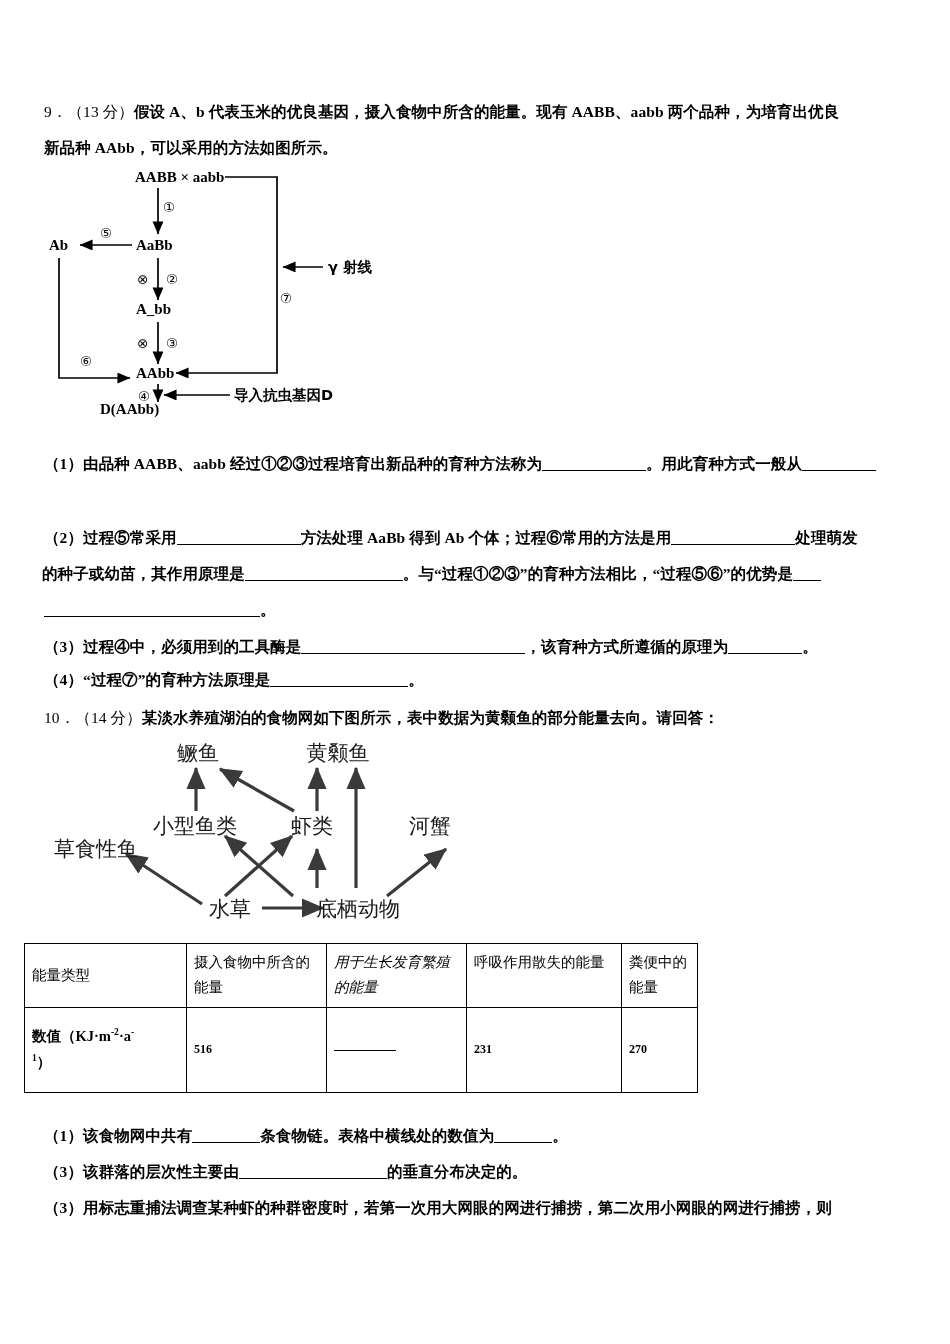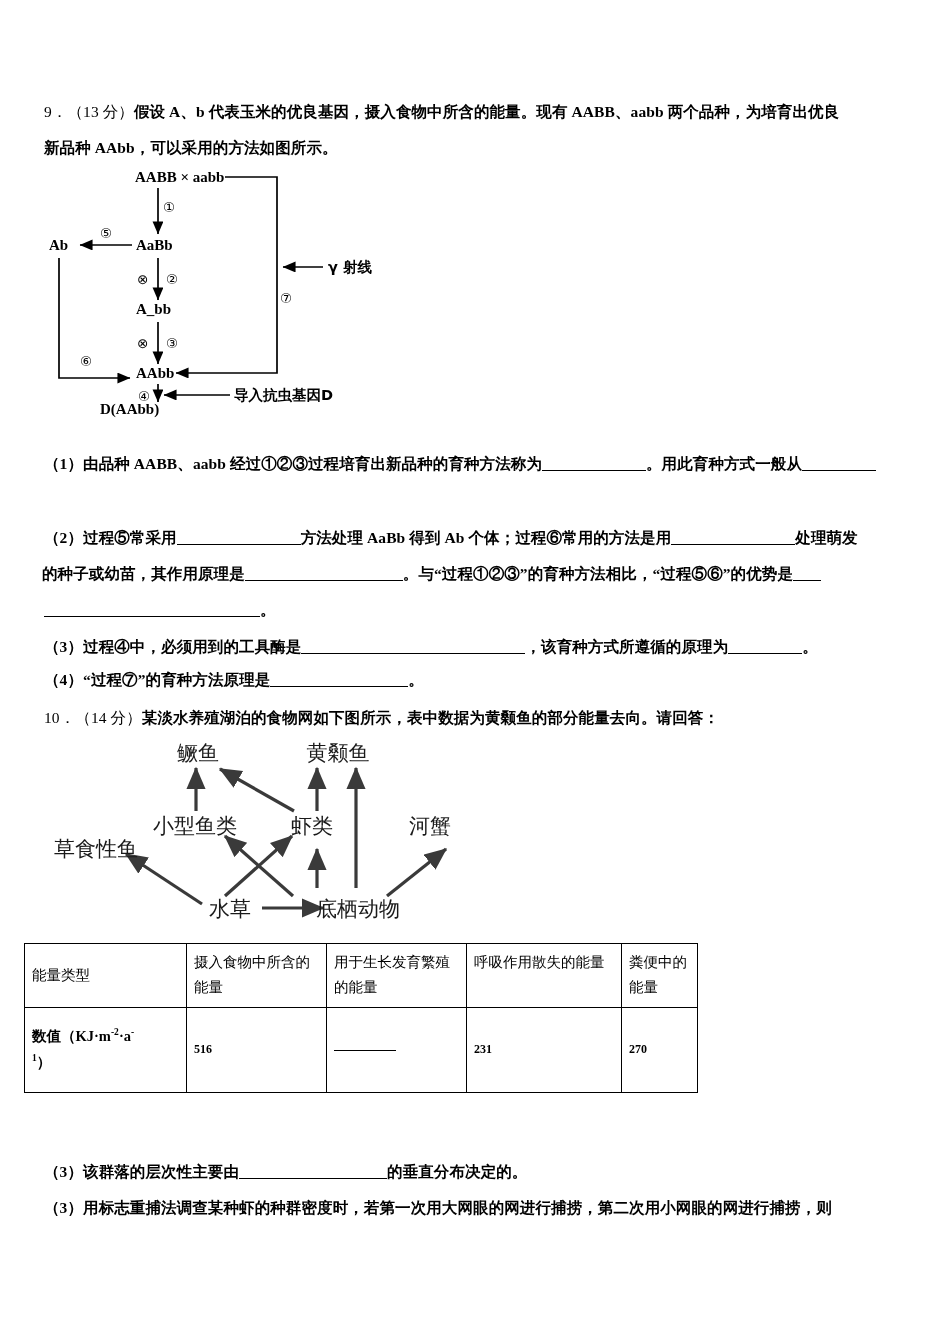--- a/index.html
+++ b/index.html
@@ -190,38 +190,41 @@
         <text x="318" y="180">底栖动物</text>
       </g>
     </svg>
   </div>
 
   <table class="etable" style="left:24px;top:943px;width:674px;">
     <tbody>
       <tr>
         <td class="hdr-left" style="width:147px;">能量类型</td>
         <td style="width:125px;">摄入食物中所含的能量</td>
-        <td style="width:125px;">用于生长发育繁殖的能量</td>
+        <td style="width:125px;font-style:italic;">用于生长发育繁殖的能量</td>
         <td style="width:140px;">呼吸作用散失的能量</td>
         <td>粪便中的能量</td>
       </tr>
       <tr>
         <td class="hdr-left" style="height:72px;">
           <span style="font-family:'Liberation Serif','DejaVu Serif',serif;font-weight:bold;">
             <span>数值（KJ·m</span><sup>-2</sup><span>·a</span><sup>-</sup><br><sup>1</sup><span>）</span>
           </span>
         </td>
         <td class="val">516</td>
         <td class="val"><span class="cellblank"></span></td>
         <td class="val">231</td>
         <td class="val">270</td>
       </tr>
     </tbody>
   </table>
 
+  <div class="ln bold" style="left:44px;top:1128px;">
+    <span>（1）该食物网中共有</span><span class="blank" style="width:68px;"></span><span>条食物链。表格中横线处的数值为</span><span class="blank" style="width:58px;"></span><span>。</span>
+  </div>
 
   <div class="ln bold" style="left:44px;top:1164px;">
     <span>（3）该群落的层次性主要由</span><span class="blank" style="width:148px;"></span><span>的垂直分布决定的。</span>
   </div>
 
   <div class="ln bold" style="left:44px;top:1200px;">（3）用标志重捕法调查某种虾的种群密度时，若第一次用大网眼的网进行捕捞，第二次用小网眼的网进行捕捞，则</div>
 
 </div>
 
 </body></html>

